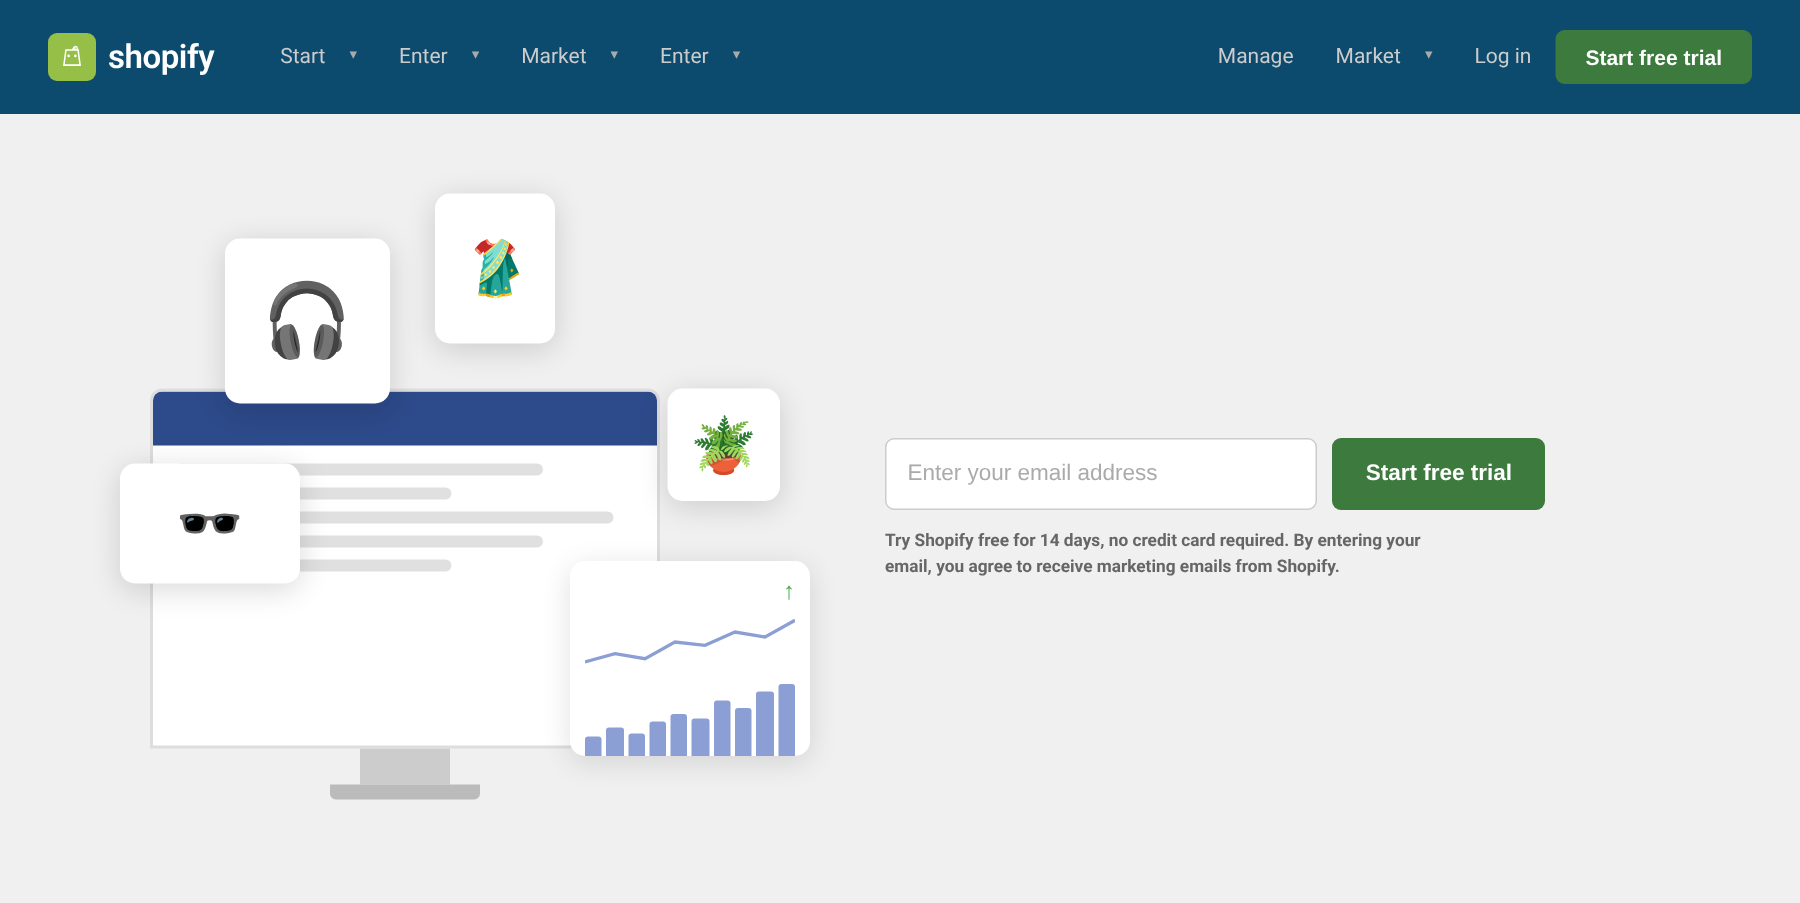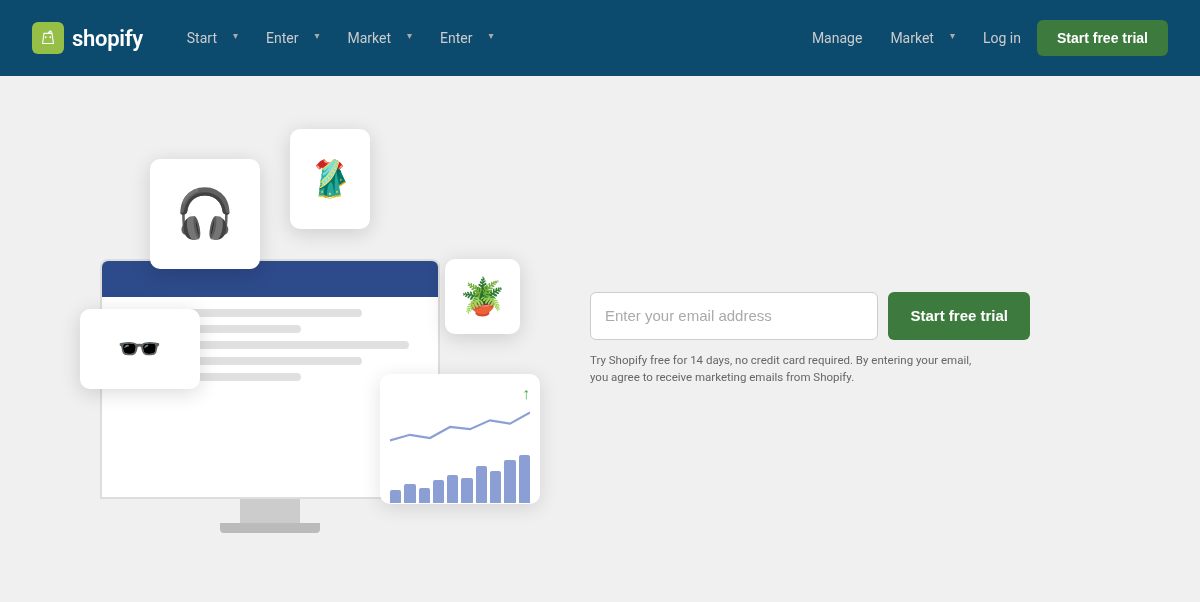--- a/index.html
+++ b/index.html
@@ -277,20 +277,21 @@
       font-size: 15px;
       font-weight: 600;
       cursor: pointer;
       white-space: nowrap;
     }
     .disclaimer {
       font-size: 11.5px;
       color: #666;
       line-height: 1.5;
       max-width: 390px;
+      font-weight: bold;
     }
   </style>
 </head>
 <body>
 
 <nav>
   <div class="nav-logo">
     <div class="logo-bag">
       <svg width="18" height="18" viewBox="0 0 24 24" fill="white">
         <path d="M15.5 2c-1.2 0-2.2.7-2.7 1.7L12 5H6L4 20h16L18 5h-.3c-.2-1.2-1.1-3-2.2-3zm0 1.5c.6 0 1.1.4 1.3 1H14.2c.3-.6.8-1 1.3-1zM7.2 6.5h9.6l1.6 12H5.6z"></path>

